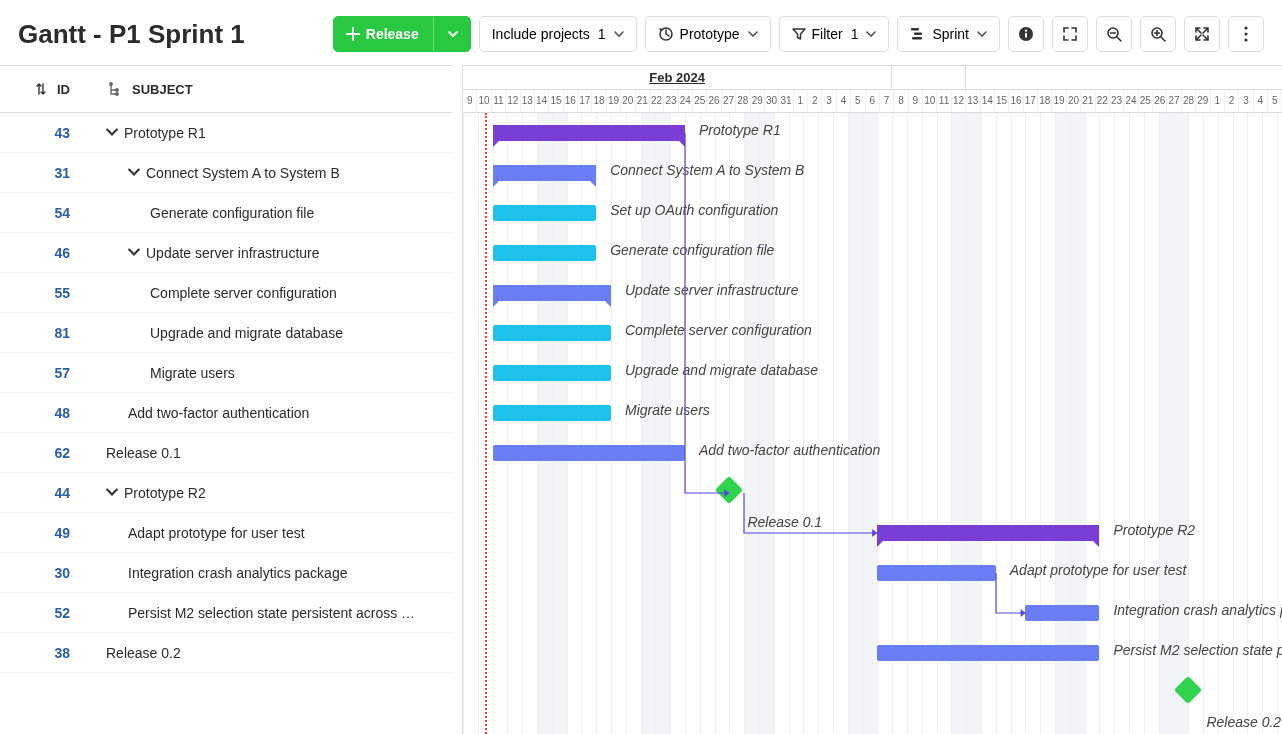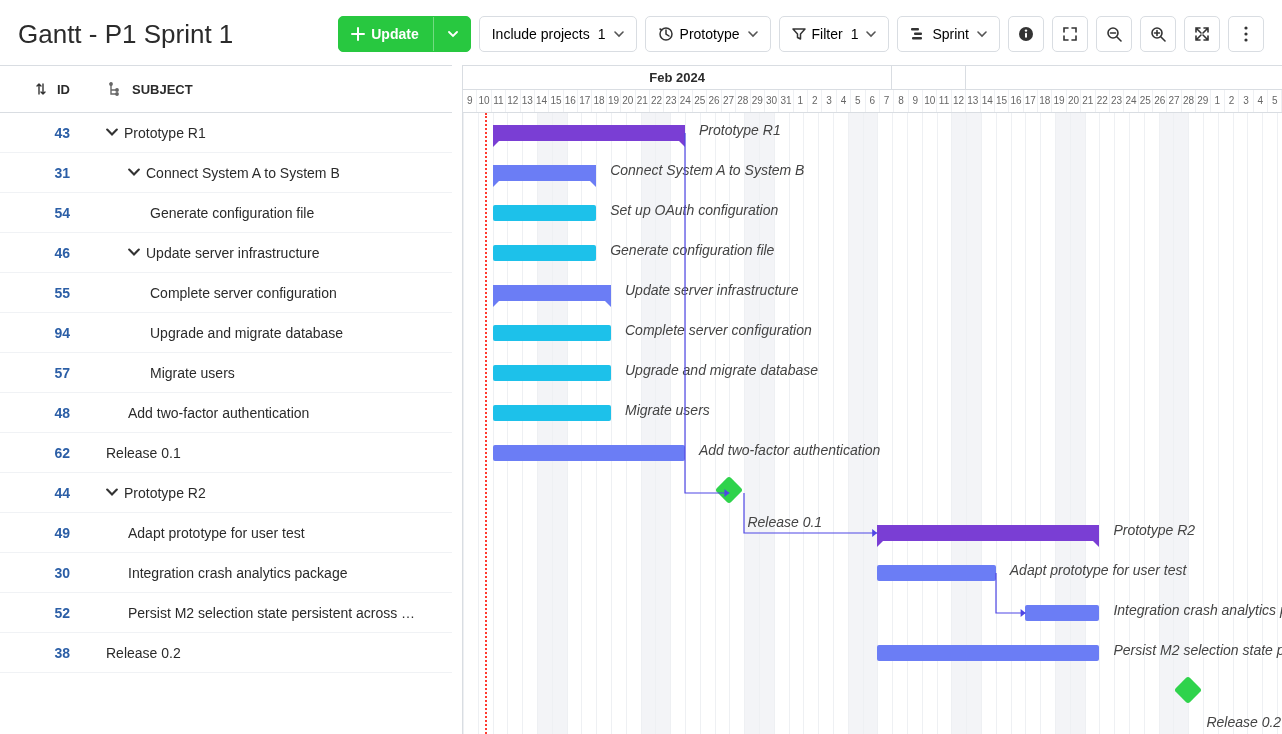--- a/index.html
+++ b/index.html
@@ -12,21 +12,21 @@
     --bar-purple:#7a3ed4;
     --bar-blue:#6b7df5;
     --bar-cyan:#1dc1ea;
     --diamond:#2fd34c;
   }
   *{box-sizing:border-box}
   body{margin:0;font-family:-apple-system,BlinkMacSystemFont,"Segoe UI",Helvetica,Arial,sans-serif;font-size:14px;color:var(--text);background:#fff}
   .app{width:1282px;height:734px;display:flex;flex-direction:column;overflow:hidden;border-radius:4px}
   
   .toolbar{display:flex;align-items:center;gap:8px;padding:16px 18px 12px;flex-wrap:nowrap}
-  .page-title{font-size:26px;font-weight:400;margin-right:auto}
+  .page-title{font-size:26px;font-weight:700;margin-right:auto}
   .btn{display:inline-flex;align-items:center;gap:6px;height:36px;padding:0 12px;background:#fff;border:1px solid var(--border);border-radius:5px;font-size:14px;cursor:pointer;white-space:nowrap}
   .btn.icon-only{width:36px;padding:0;justify-content:center}
   .btn svg{display:block}
   .btn .count{font-weight:400;margin-left:2px}
   .btn .caret{margin-left:2px}
   .btn-create{background:var(--green);border-color:var(--green);color:#fff;font-weight:600}
   .btn-create .sep{width:1px;height:100%;background:rgba(255,255,255,.35);margin:0 -4px 0 8px}
   .btn-create .caret{padding-left:10px}
   
   .content{flex:1;display:grid;grid-template-columns:452px 10px 1fr;overflow:hidden;border-top:1px solid transparent}
@@ -69,21 +69,21 @@
 <body>
 <div class="app">
 
 <div class="toolbar">
   <div class="page-title">Gantt - P1 Sprint 1</div>
 
   <button class="btn btn-create">
     <svg width="14" height="14" viewBox="0 0 14 14">
           <path d="M7 1v12M1 7h12" stroke="#fff" stroke-width="2" stroke-linecap="round"></path>
         </svg>
-    <span>Update</span>
+    <span>Release</span>
     <span class="sep"></span>
     <span class="caret">
       <svg width="10" height="10" viewBox="0 0 10 10">
             <path d="M1 3l4 4 4-4" stroke="#fff" stroke-width="1.8" fill="none" stroke-linecap="round"></path>
           </svg>
     </span>
   </button>
 
   <button class="btn">
     <span>Include projects</span>
@@ -228,21 +228,21 @@
               <span class="txt">Update server infrastructure</span>
             </div>
           </div>
           <div class="row">
             <div class="id">55</div>
             <div class="subj" style="padding-left: 64px;">
               <span class="txt">Complete server configuration</span>
             </div>
           </div>
           <div class="row">
-            <div class="id">94</div>
+            <div class="id">81</div>
             <div class="subj" style="padding-left: 64px;">
               <span class="txt">Upgrade and migrate database</span>
             </div>
           </div>
           <div class="row">
             <div class="id">57</div>
             <div class="subj" style="padding-left: 64px;">
               <span class="txt">Migrate users</span>
             </div>
           </div>
@@ -292,21 +292,21 @@
             </div>
           </div>
         </div>
   </div>
 
   <div class="splitter"></div>
 
   <div class="gantt">
     <div class="gantt-header" id="gantt-header">
       <div class="months" id="months">
-            <div class="month" style="width: 429.2px;">Feb 2024</div>
+            <div class="month" style="width: 429.2px; text-decoration: underline;">Feb 2024</div>
             <div class="month" style="width: 74px;"></div>
           </div>
       <div class="days" id="days">
             <div class="day" style="width: 14.8px;">9</div>
             <div class="day" style="width: 14.8px;">10</div>
             <div class="day" style="width: 14.8px;">11</div>
             <div class="day" style="width: 14.8px;">12</div>
             <div class="day" style="width: 14.8px;">13</div>
             <div class="day" style="width: 14.8px;">14</div>
             <div class="day" style="width: 14.8px;">15</div>

